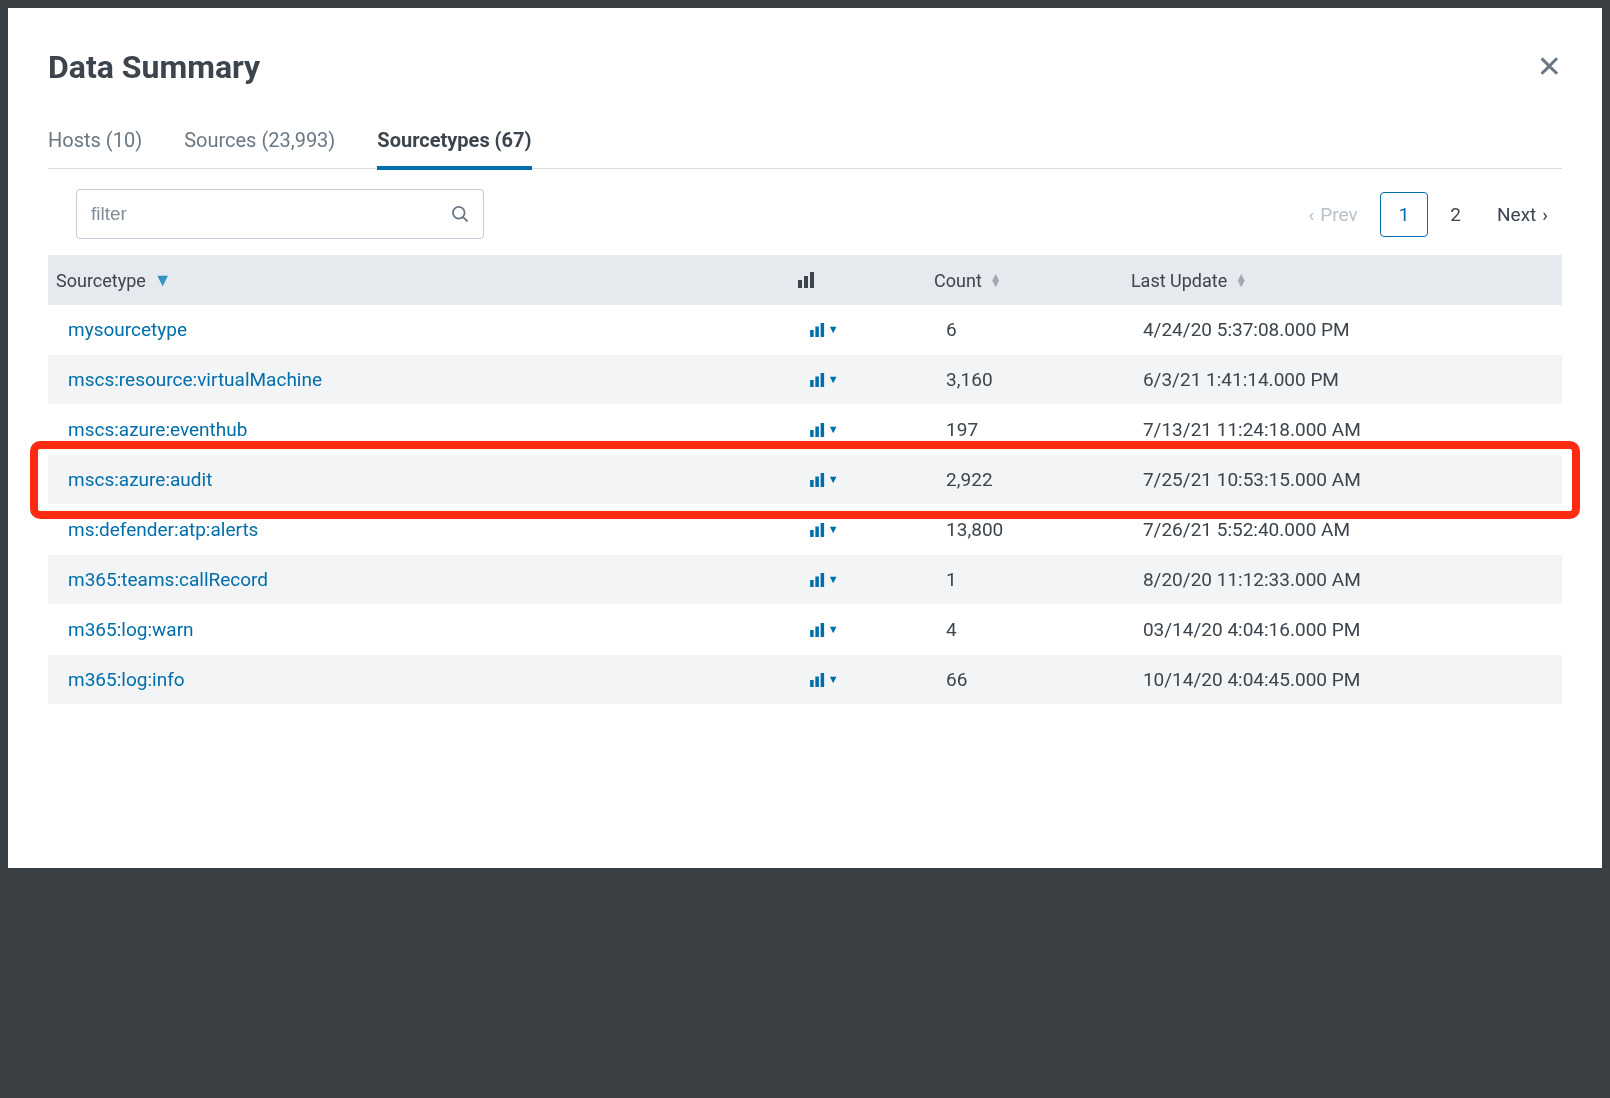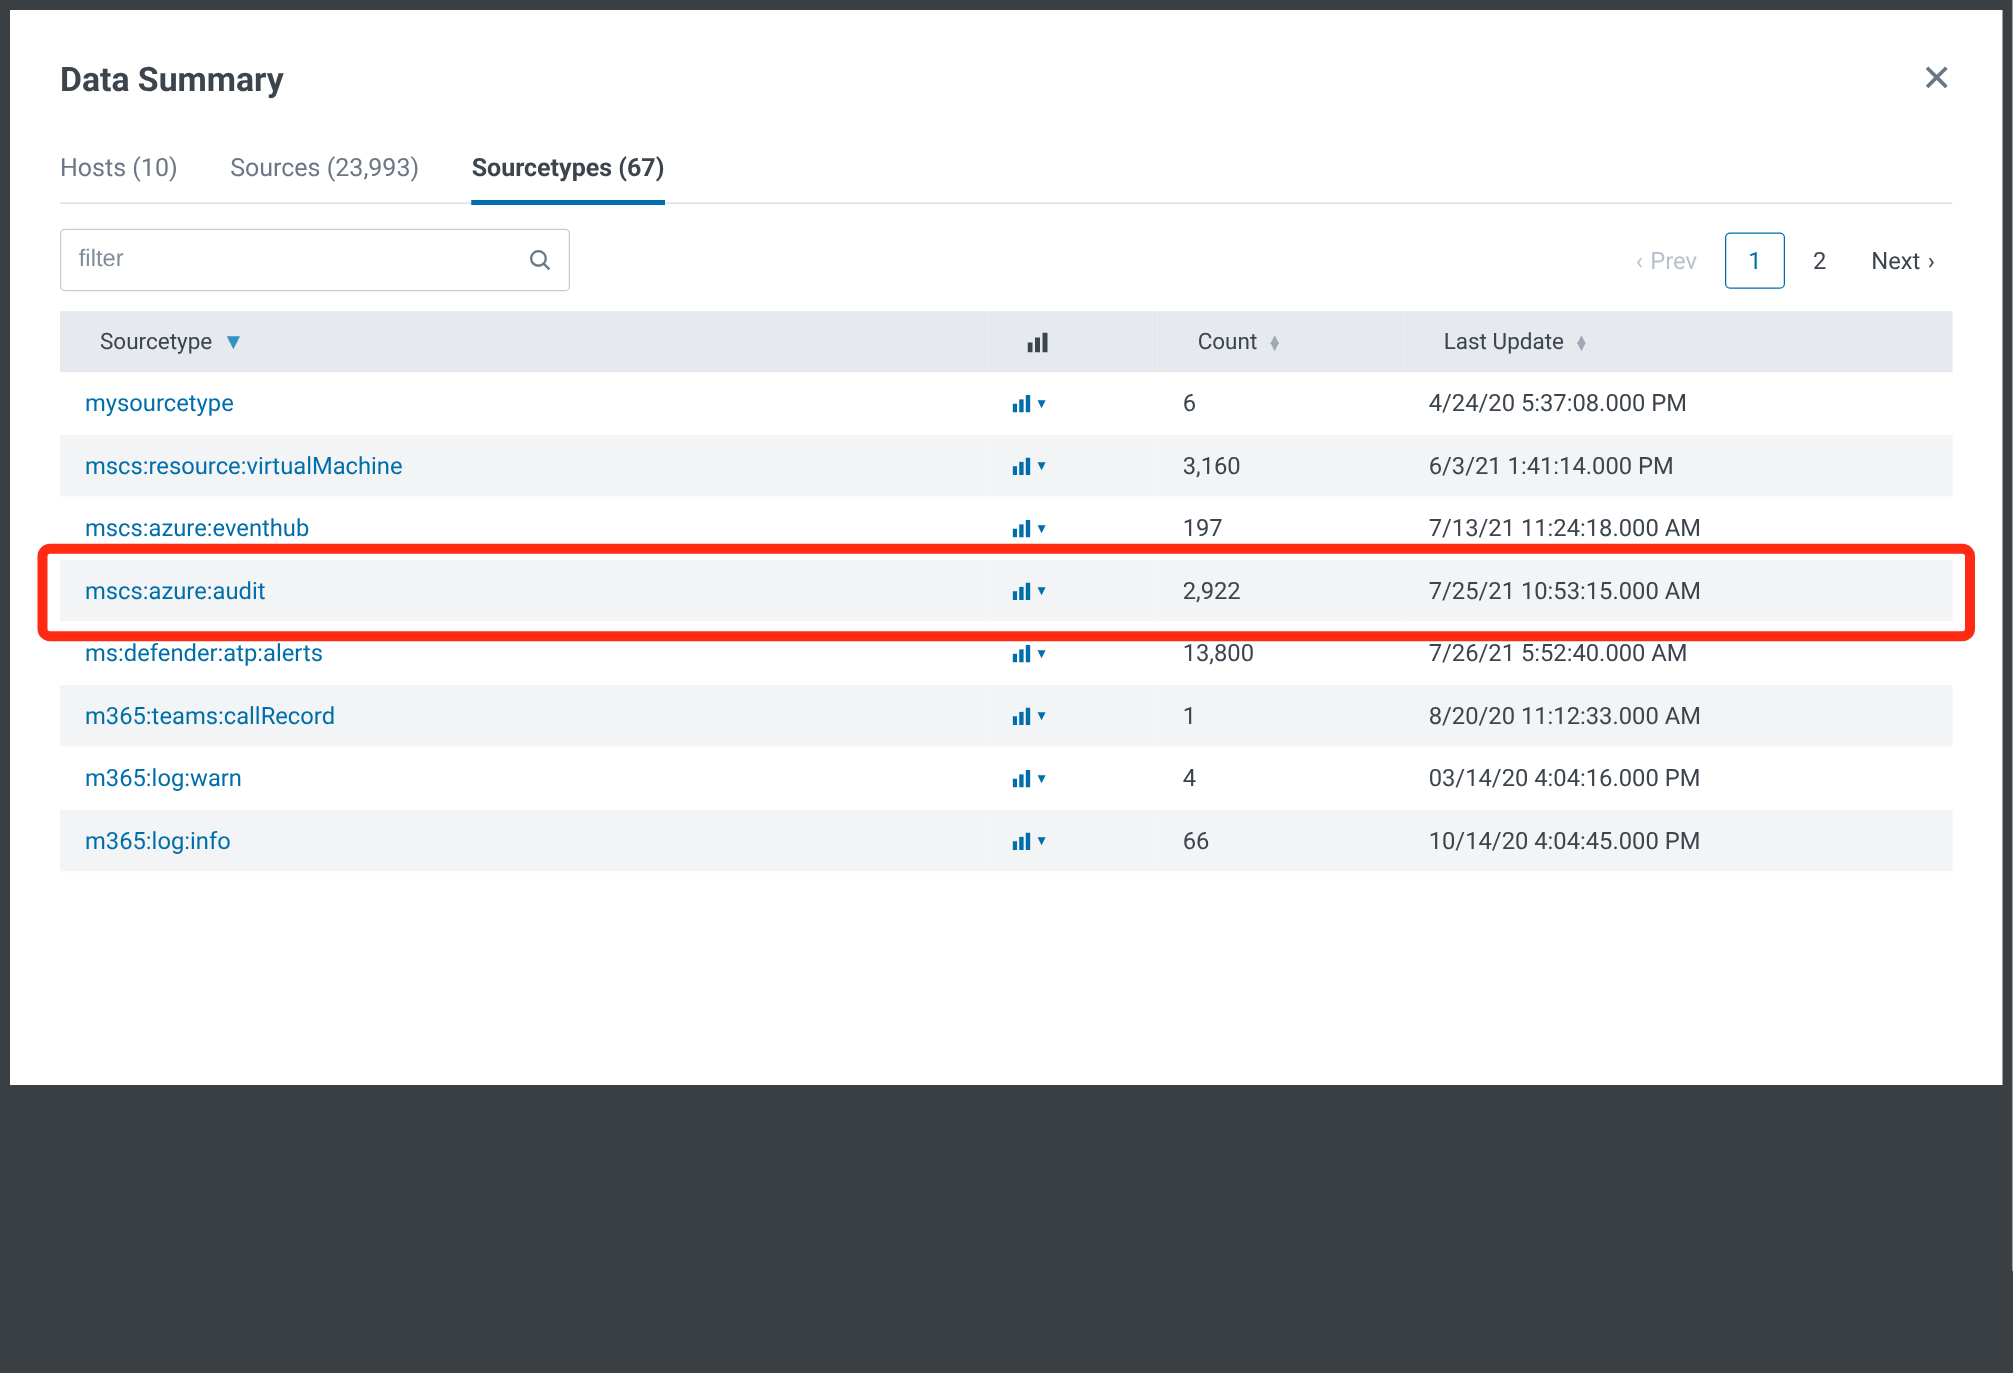--- a/index.html
+++ b/index.html
@@ -17,21 +17,21 @@
     position: relative;
     padding: 20px 40px 40px 40px;
   }
   .modal-header {
     display: flex;
     justify-content: space-between;
     align-items: center;
     padding: 20px 0 28px 0;
   }
   .modal-title {
-    font-size: 27px;
+    font-size: 32px;
     font-weight: 700;
     color: #3c444d;
   }
   .close-btn {
     font-size: 30px;
     color: #6b7785;
     cursor: pointer;
     line-height: 1;
     font-weight: 400;
   }
@@ -52,20 +52,21 @@
   .tab.active {
     color: #3c444d;
     font-weight: 700;
     border-bottom: 4px solid #006eaa;
   }
   .controls-row {
     display: flex;
     justify-content: space-between;
     align-items: center;
     margin-bottom: 16px;
+    margin-left: 28px;
   }
   .filter-wrap {
     position: relative;
     width: 408px;
   }
   .filter-input {
     width: 100%;
     height: 50px;
     border: 1px solid #c3cbd4;
     border-radius: 4px;
@@ -104,21 +105,21 @@
   }
   .chevron { display:inline-block; }
   .table {
     width: 100%;
     border-collapse: collapse;
   }
   .table thead th {
     background: #e6eaee;
     text-align: left;
     font-weight: 400;
-    padding: 14px 32px;
+    padding: 14px 8px;
     color: #3c444d;
     font-size: 18px;
   }
   .col-sourcetype { width: 49%; }
   .col-chart { width: 9%; }
   .col-count { width: 13%; }
   .col-update { width: 29%; }
   .th-inner { display: flex; align-items: center; gap: 8px; }
   .sort-caret {
     color: #3493c5;

